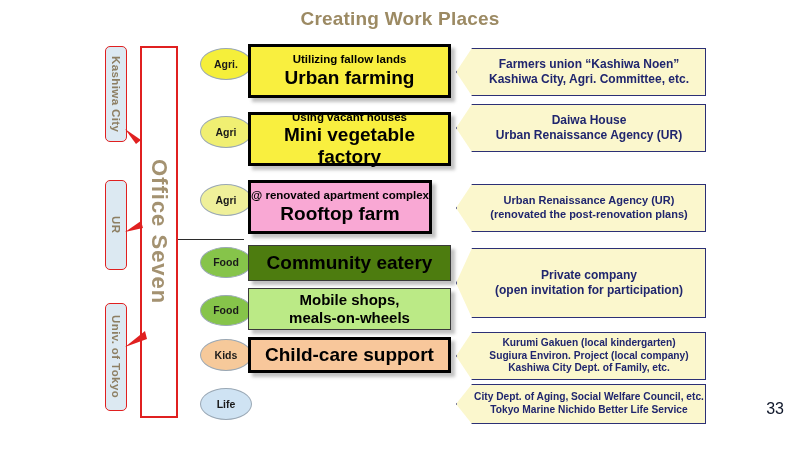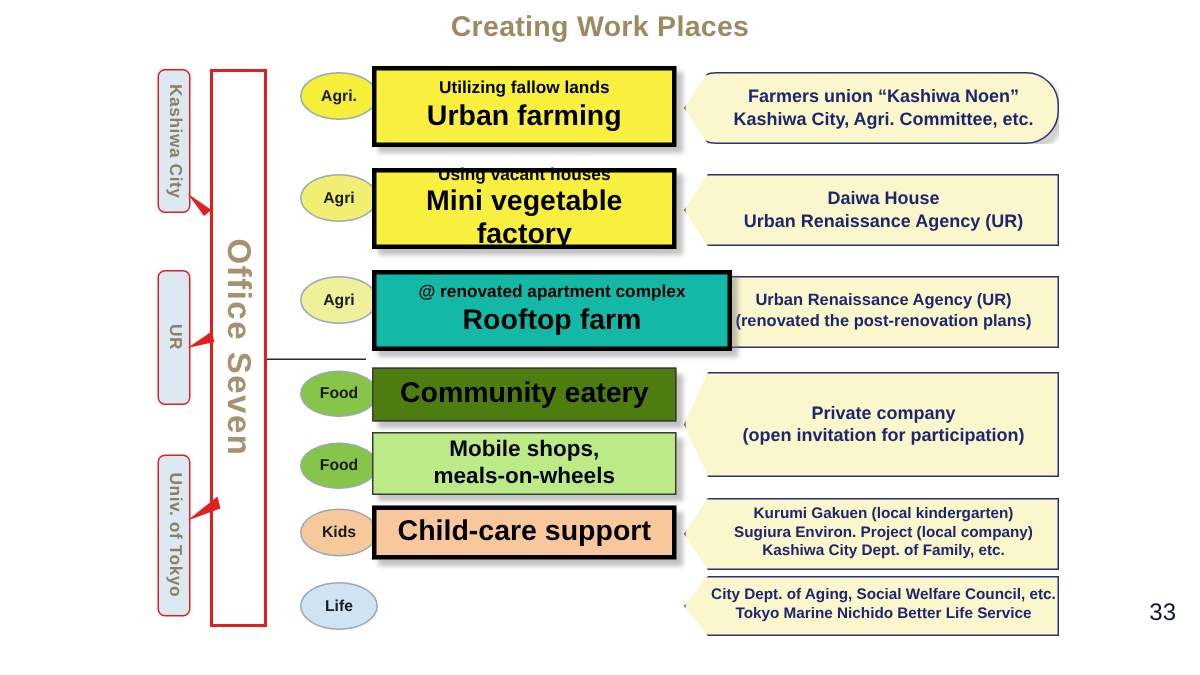--- a/index.html
+++ b/index.html
@@ -154,41 +154,41 @@
 
   <div id="divider" style="left:178px;top:239px;width:66px;"></div>
 
   <div class="ellipse" style="left:200px;top:48px;width:52px;height:32px;background:#f5ef3a;">
     <span>Agri.</span>
   </div>
   <div class="itembox thick" style="left:248px;top:44px;width:203px;height:54px;background:#f9ef3f;">
     <span class="sub">Utilizing fallow lands</span>
     <span class="main">Urban farming</span>
   </div>
-  <div class="callout cs12" style="left:456px;top:48px;width:250px;height:48px;border-radius:22px;">
+  <div class="callout cs12" style="left:456px;top:48px;width:250px;height:48px;">
     <span class="ln">Farmers union “Kashiwa Noen”</span>
     <span class="ln">Kashiwa City,  Agri. Committee, etc.</span>
   </div>
 
   <div class="ellipse" style="left:200px;top:116px;width:52px;height:32px;background:#f0ef72;">
     <span>Agri</span>
   </div>
   <div class="itembox thick" style="left:248px;top:112px;width:203px;height:54px;background:#f9ef3f;">
     <span class="sub">Using vacant houses</span>
     <span class="main">Mini vegetable factory</span>
   </div>
-  <div class="callout cs12" style="left:456px;top:116px;width:250px;height:48px;">
+  <div class="callout cs12" style="left:456px;top:104px;width:250px;height:48px;">
     <span class="ln">Daiwa House</span>
     <span class="ln">Urban Renaissance Agency (UR)</span>
   </div>
 
   <div class="ellipse" style="left:200px;top:184px;width:52px;height:32px;background:#eff09a;">
     <span>Agri</span>
   </div>
-  <div class="itembox thick" style="left:248px;top:180px;width:240px;height:54px;background:#14b8a6;">
+  <div class="itembox thick" style="left:248px;top:180px;width:184px;height:54px;background:#f9a8d4;">
     <span class="sub">@ renovated apartment complex</span>
     <span class="main">Rooftop farm</span>
   </div>
   <div class="callout cs11" style="left:456px;top:184px;width:250px;height:48px;">
     <span class="ln">Urban Renaissance Agency (UR)</span>
     <span class="ln">(renovated the post-renovation plans)</span>
   </div>
 
   <div class="ellipse" style="left:200px;top:247px;width:52px;height:31px;background:#86c44a;">
     <span>Food</span>

